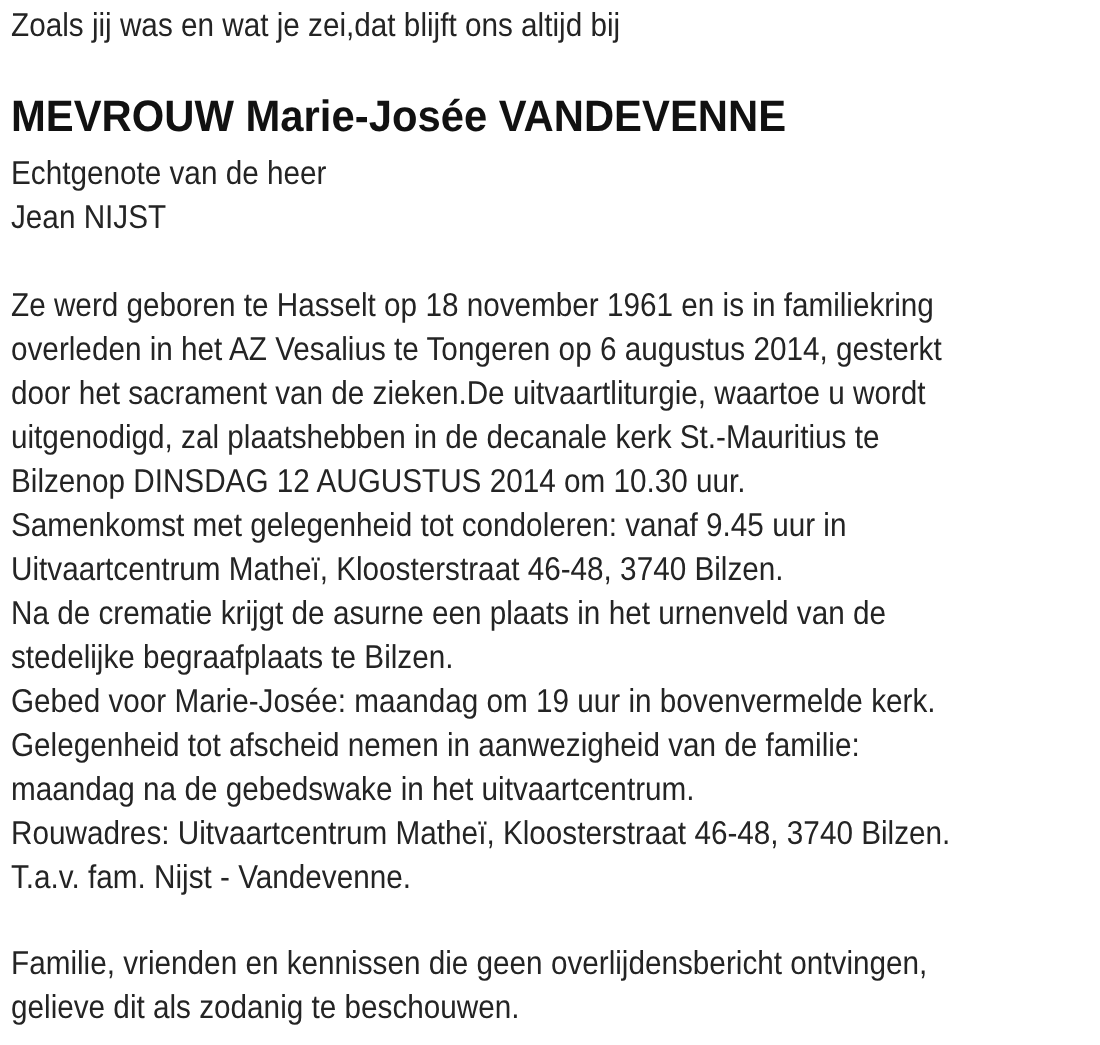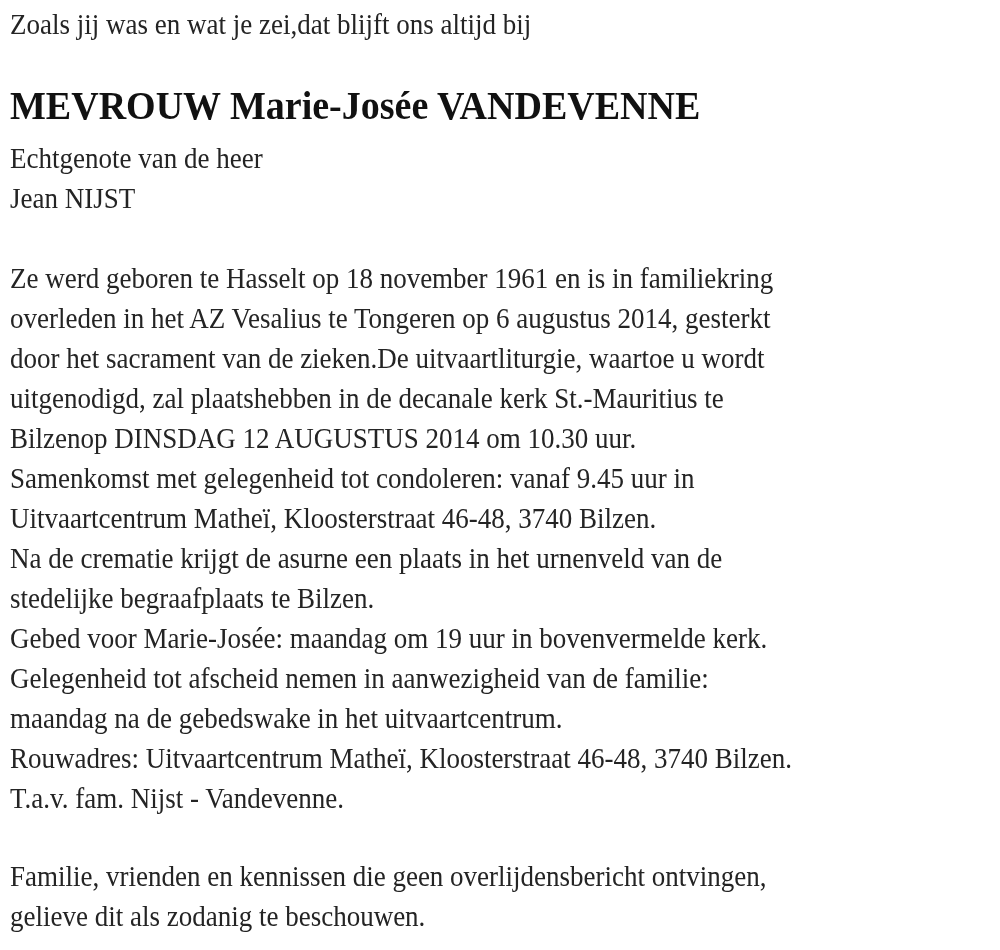--- a/index.html
+++ b/index.html
@@ -12,21 +12,20 @@
     height: 950px;
     overflow: hidden;
     font-family: "Liberation Sans", sans-serif;
     color: #242424;
   }
   .page {
     box-sizing: border-box;
     width: 1000px;
     height: 950px;
     padding: 4px 12px 0 10px;
-    font-family: Liberation Serif, serif;
   }
   
   .condensed {
     transform: scaleX(0.9);
     transform-origin: 0 0;
     white-space: pre-line;
   }
   .opening {
     margin: 0;
     font-size: 30px;

